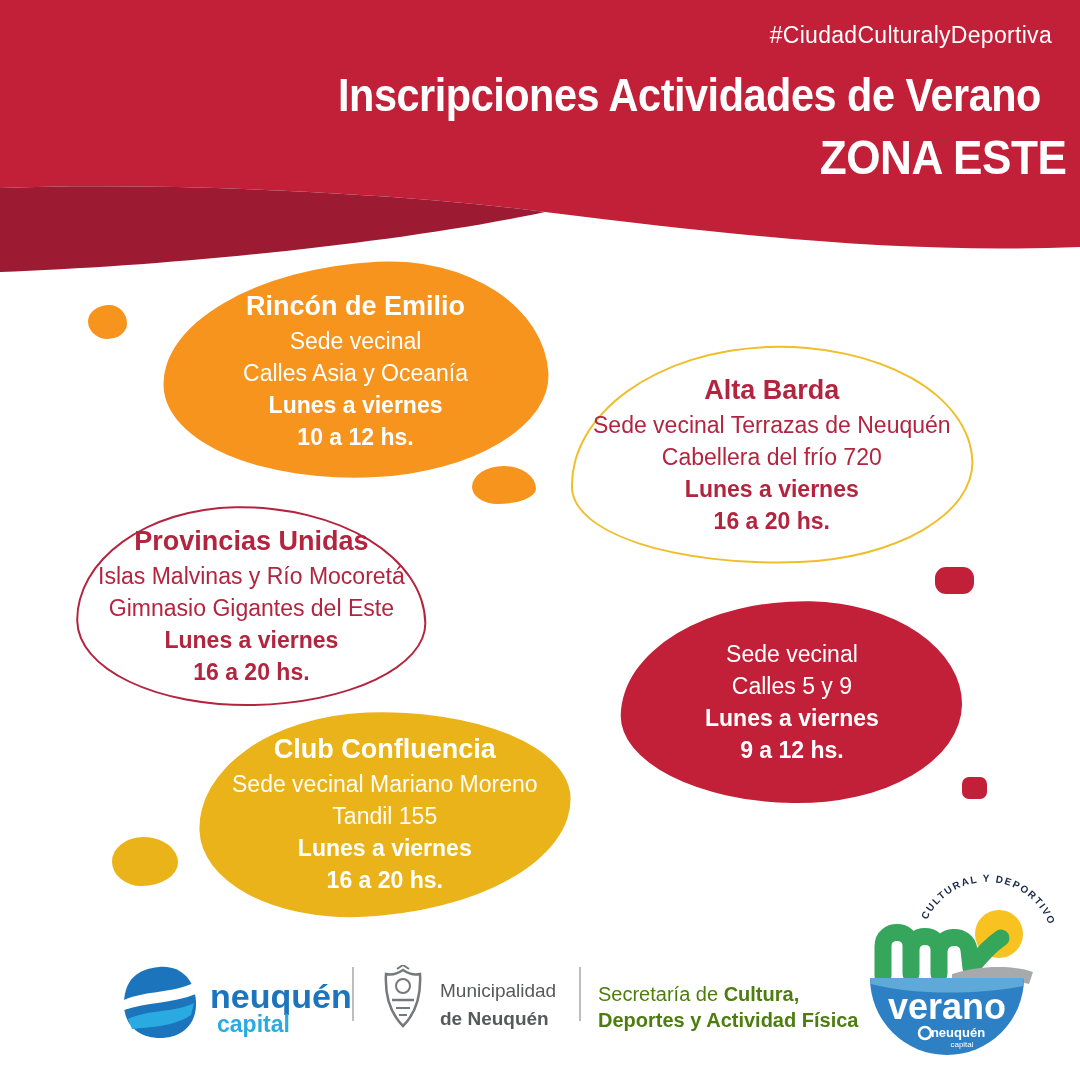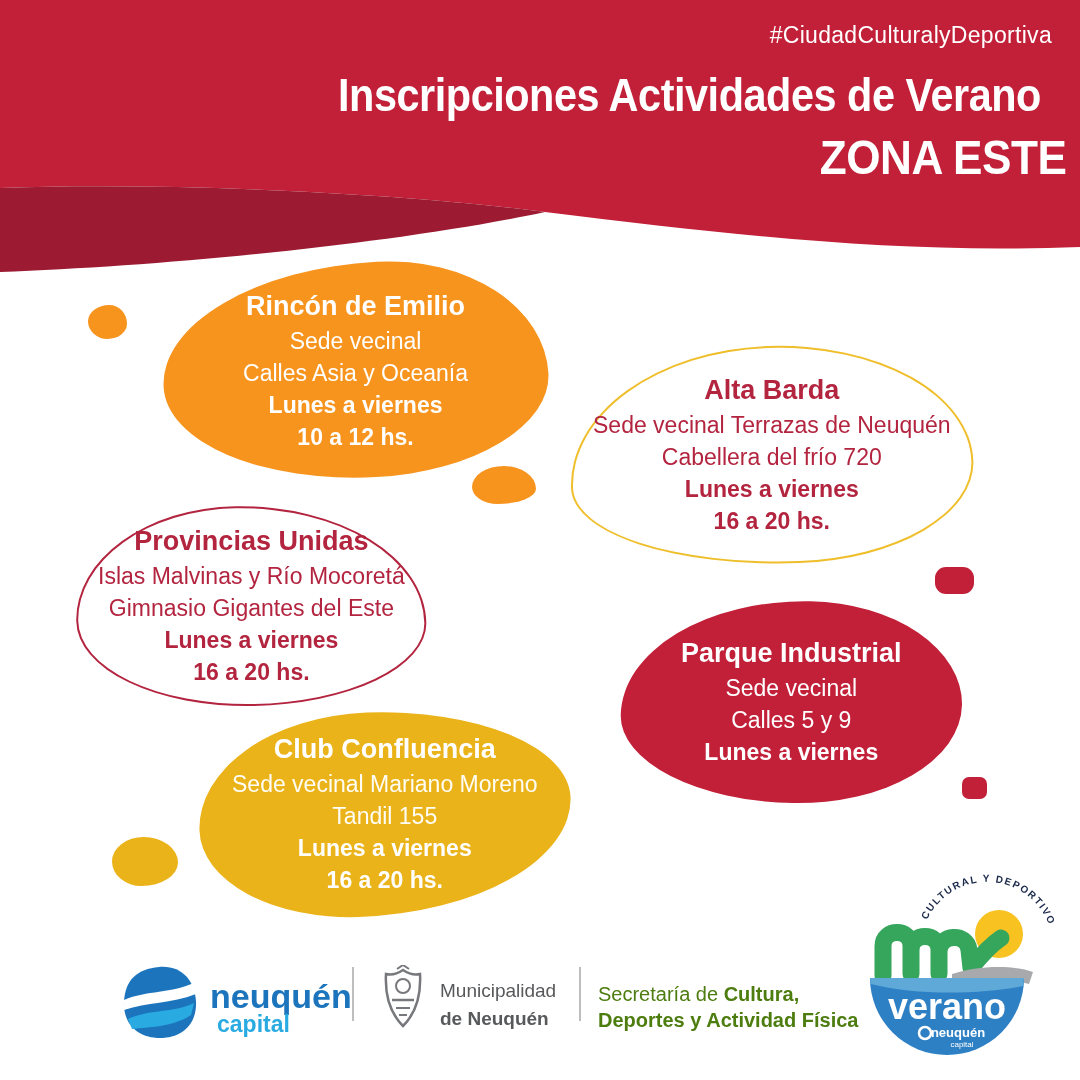--- a/index.html
+++ b/index.html
@@ -110,24 +110,24 @@
     <div class="card-title">Provincias Unidas</div>
     <div class="card-line">Islas Malvinas y Río Mocoretá</div>
     <div class="card-line">Gimnasio Gigantes del Este</div>
     <div class="card-line bold">Lunes a viernes</div>
     <div class="card-line bold">16 a 20 hs.</div>
   </div>
 </div>
 
 <div class="card card-parque">
   <div class="card-inner">
-    <div class="card-title">Parque Industrial</div>
     <div class="card-line">Sede vecinal</div>
     <div class="card-line">Calles 5 y 9</div>
     <div class="card-line bold">Lunes a viernes</div>
+    <div class="card-line bold">9 a 12 hs.</div>
   </div>
 </div>
 
 <div class="card card-club">
   <div class="card-inner">
     <div class="card-title">Club Confluencia</div>
     <div class="card-line">Sede vecinal Mariano Moreno</div>
     <div class="card-line">Tandil 155</div>
     <div class="card-line bold">Lunes a viernes</div>
     <div class="card-line bold">16 a 20 hs.</div>

